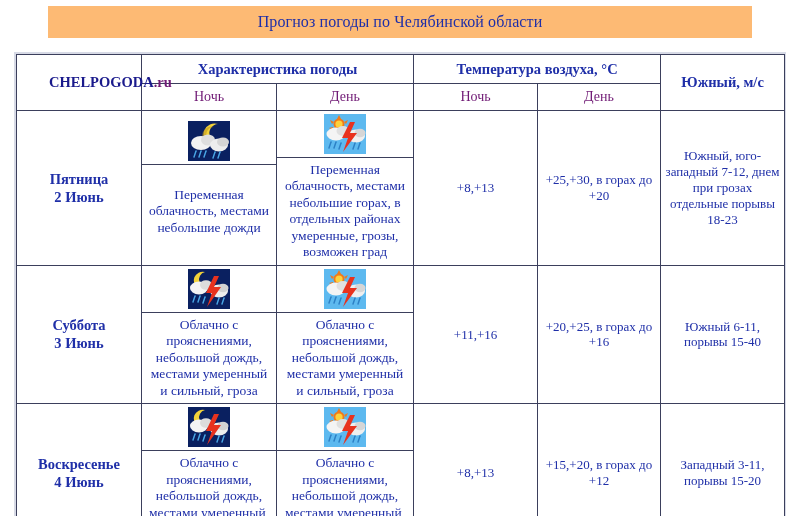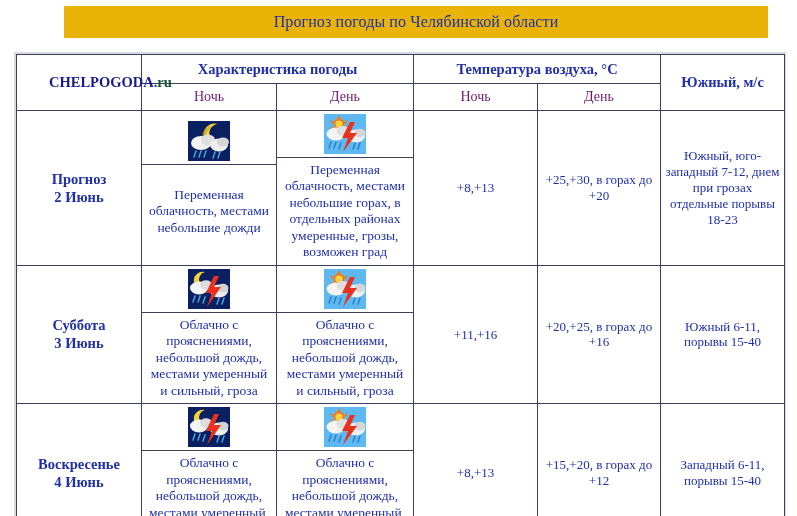--- a/index.html
+++ b/index.html
@@ -21,25 +21,24 @@
     height: 516px;
   }
 
   
   .title-banner {
     position: absolute;
     left: 48px;
     top: 6px;
     width: 704px;
     height: 32px;
-    background: #eab308;
+    background: #fdba74;
     display: flex;
     align-items: center;
     justify-content: center;
-    margin-left: 16px;
   }
   .title-text {
     font-size: 16px;
     color: #1f2fa8;
     font-family: "Liberation Serif", "DejaVu Serif", serif;
     letter-spacing: 0.1px;
     white-space: nowrap;
   }
 
   
@@ -89,21 +88,21 @@
     height: 26px;
     line-height: 1.15;
   }
   .brand {
     font-weight: bold;
     font-size: 14.5px;
     line-height: 1.1;
     white-space: nowrap;
   }
   .brand .b-name { color: #1a1a8c; padding-left: 32px; }
-  .brand .b-tld  { color: #14532d; }
+  .brand .b-tld  { color: #701a75; }
 
   
   .daycell {
     font-weight: bold;
     font-size: 14.5px;
     color: #1f2fa8;
     line-height: 1.25;
     padding: 4px 2px;
   }
 
@@ -194,21 +193,21 @@
           <td class="hdr-sub">Ночь</td>
           <td class="hdr-sub">День</td>
           <td class="hdr-sub">Ночь</td>
           <td class="hdr-sub">День</td>
         </tr>
       </thead>
       <tbody>
 
         <tr class="row-fri">
           <td class="daycell">
-            <div>Прогноз</div>
+            <div>Пятница</div>
             <div>2 Июнь</div>
           </td>
           <td class="wcell">
             <div class="wcell-inner">
               <div class="icon-box">
 
                 <svg class="wicon" viewBox="0 0 42 40">
                   <rect x="0" y="0" width="42" height="40" fill="#0a2060"></rect>
                   <path d="M30 3 a11 11 0 1 0 6 16 a9 9 0 1 1 -6 -16 z" fill="#f2d23a"></path>
                   <path d="M26 6 a9 9 0 1 0 5 13 a7.5 7.5 0 1 1 -5 -13 z" fill="#b9941f" opacity="0.55"></path>
@@ -410,21 +409,21 @@
               </div>
             </div>
           </td>
           <td>
             <div class="temp-text">+8,+13</div>
           </td>
           <td>
             <div class="temp-text">+15,+20, в горах до +12</div>
           </td>
           <td>
-            <div class="wind-text">Западный 6-11, порывы 15-40</div>
+            <div class="wind-text">Западный 3-11, порывы 15-20</div>
           </td>
         </tr>
 
       </tbody>
     </table>
   </div>
 
 </div>
 
 </body></html>

